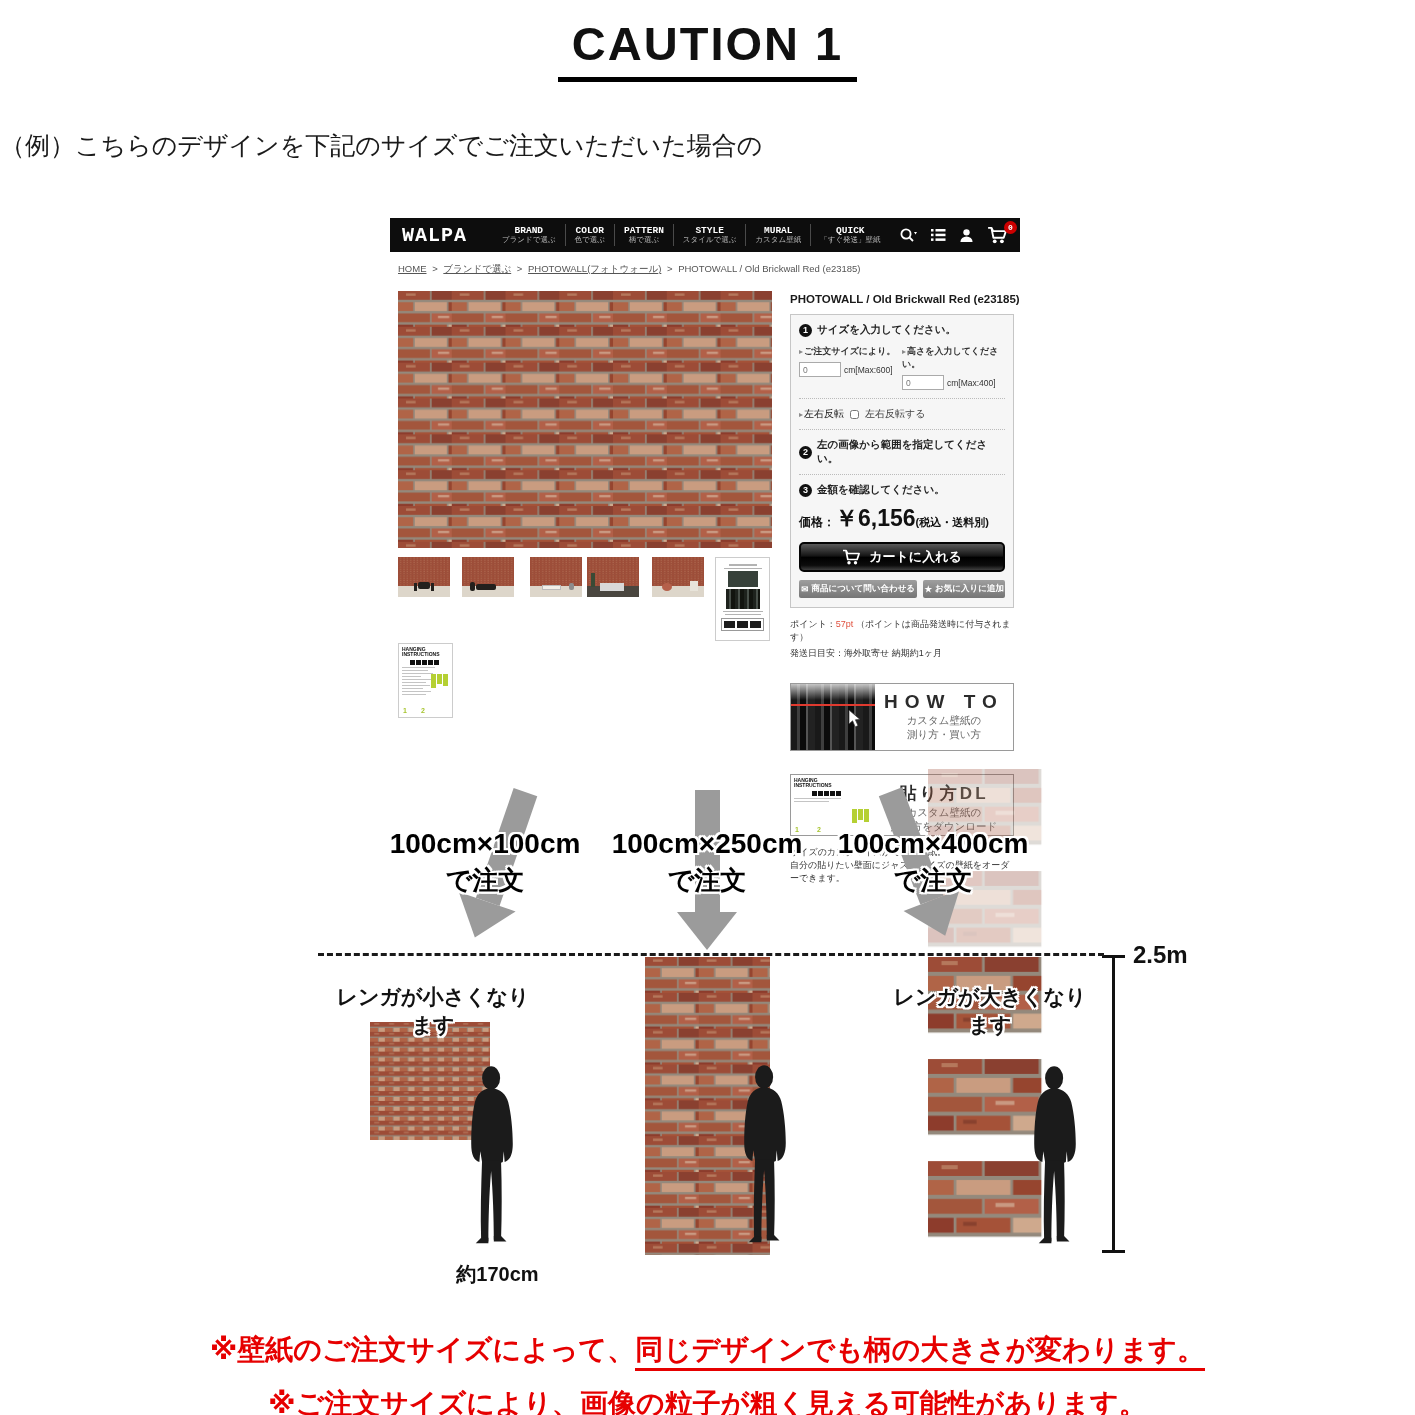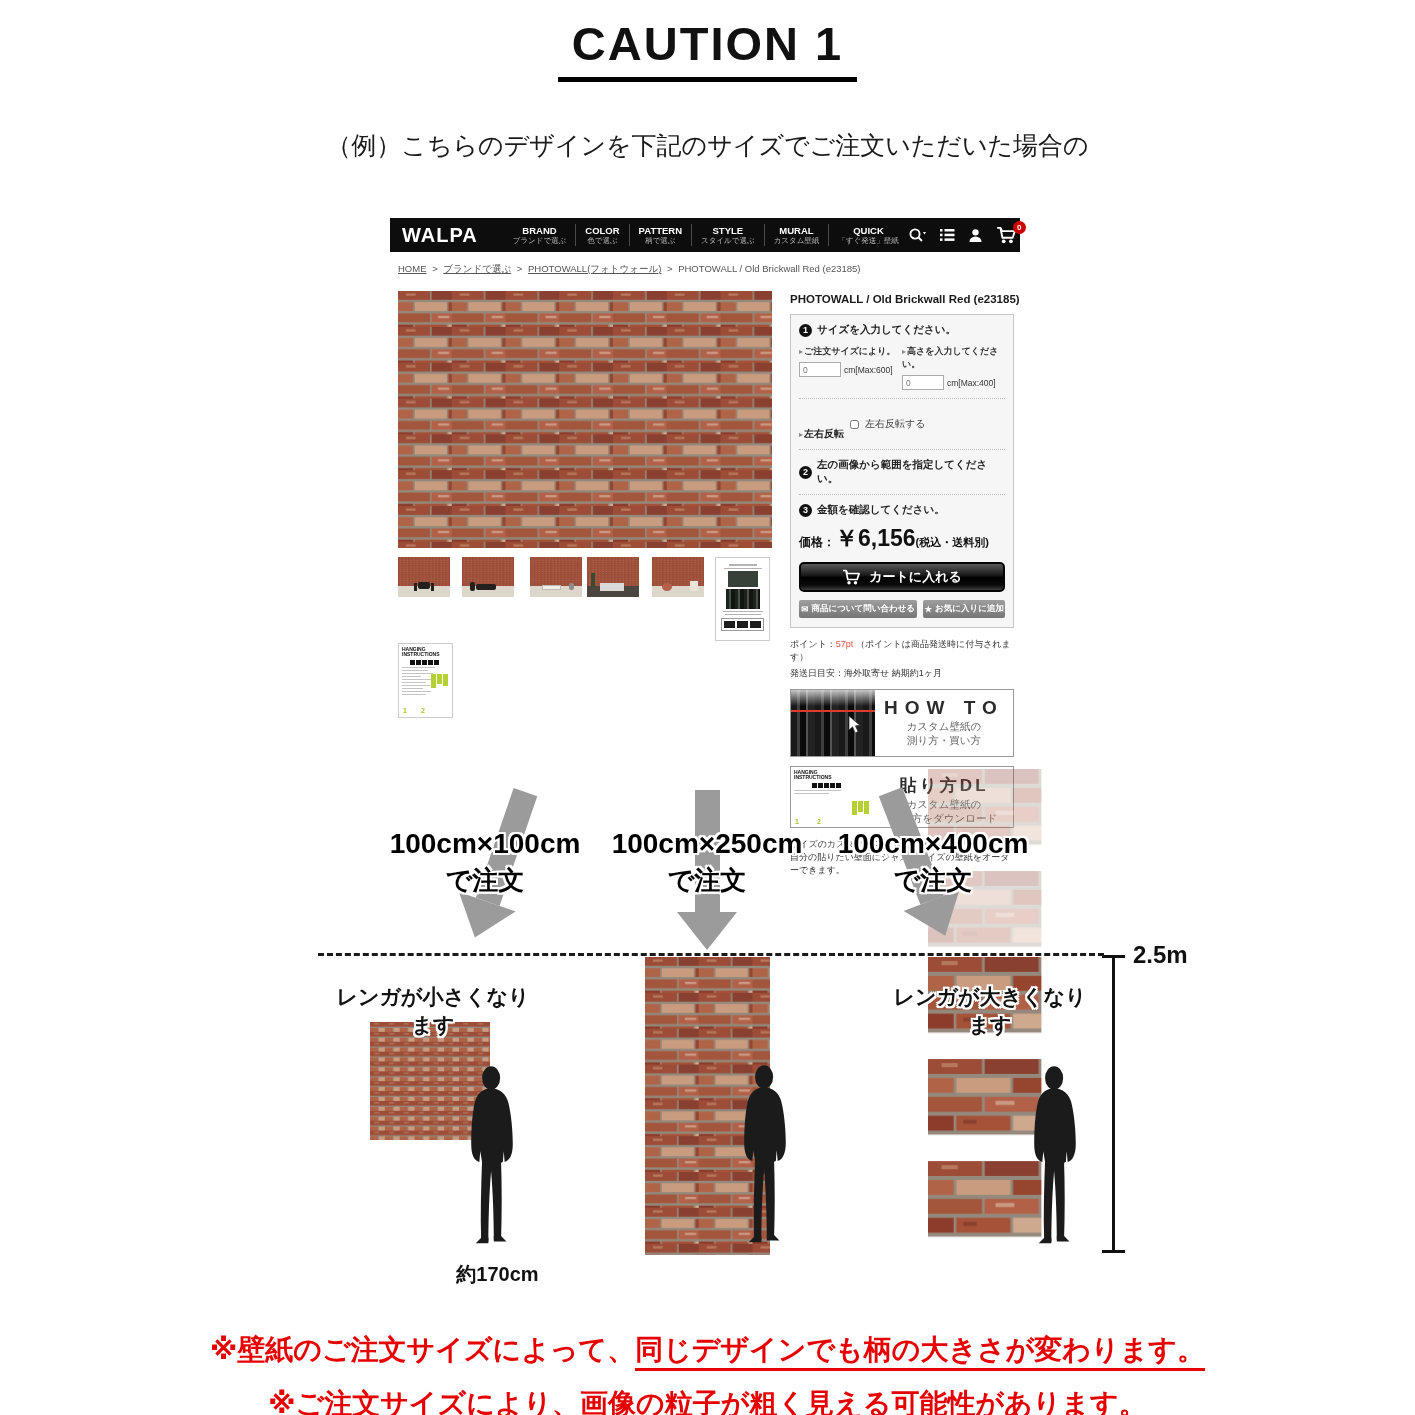--- a/index.html
+++ b/index.html
@@ -3,25 +3,25 @@
 <meta charset="utf-8">
 <style>
   * { margin:0; padding:0; box-sizing:border-box; }
   html,body { background:#fff; }
   body { font-family:"Liberation Sans","DejaVu Sans",sans-serif; color:#111; }
   .canvas { position:relative; width:1415px; height:1415px; margin:0 auto; background:#fff; overflow:hidden; }
 
   
   .title-wrap { position:absolute; top:16px; left:0; width:100%; text-align:center; }
   .title { display:inline-block; font-size:47px; font-weight:bold; letter-spacing:2px; border-bottom:5px solid #000; padding:0 14px 6px; }
-  .subtitle { position:absolute; top:126px; left:0; width:100%; text-align:center; font-size:25px; line-height:39px; color:#1a1a1a; }
+  .subtitle { position:absolute; top:126px; left:0; width:100%; text-align:left; font-size:25px; line-height:39px; color:#1a1a1a; }
 
   
   .shop { position:absolute; left:390px; top:218px; width:630px; height:548px; background:#fff; }
-  .shop-header { position:absolute; left:0; top:0; width:630px; height:34px; background:#0d0d0d; display:flex; align-items:center; }
+  .shop-header { position:absolute; left:0; top:0; width:630px; height:34px; background:#0d0d0d; display:flex; align-items:center;font-family:Liberation Mono, monospace; }
   .logo { color:#fff; font-size:20px; font-weight:bold; letter-spacing:1px; margin-left:12px; margin-right:26px; }
   .nav { display:flex; align-items:center; height:100%; }
   .nav-item { padding:0 9px; text-align:center; cursor:pointer; }
   .nav-en { color:#fff; font-size:9.5px; font-weight:bold; line-height:11px; }
   .nav-jp { color:#bbb; font-size:7.5px; line-height:9px; white-space:nowrap; }
   .nav-div { width:1px; height:22px; background:#4a4a4a; }
   .hicons { display:flex; align-items:center; gap:13px; margin-left:auto; margin-right:12px; }
   .hicon { position:relative; display:flex; align-items:center; cursor:pointer; }
   .badge { position:absolute; right:-9px; top:-5px; width:13px; height:13px; background:#cc0000; border-radius:50%; color:#fff; font-size:8px; font-weight:bold; display:flex; align-items:center; justify-content:center; }
 
@@ -61,38 +61,38 @@
   .step-txt { font-size:10.5px; font-weight:bold; color:#222; }
   .dims { display:flex; margin-top:8px; }
   .dim { width:50%; }
   .dim-label { font-size:9px; font-weight:bold; color:#333; }
   .tri { color:#888; font-size:8px; margin-right:1px; }
   .dim-input-row { display:flex; align-items:center; gap:3px; margin-top:4px; }
   .dim-input { width:42px; height:15px; border:1px solid #aaa; background:#fff; font-size:8.5px; color:#777; padding-left:3px; }
   .dim-unit { font-size:8.5px; color:#333; }
   .dotline { border-top:1px dotted #bbb; margin:8px 0; }
   .flip-row { display:flex; align-items:center; gap:6px; }
-  .flip-label { font-size:10px; font-weight:bold; color:#222;margin-top:20px; }
+  .flip-label { font-size:10px; font-weight:normal; color:#222; }
   .flip-check { width:9px; height:9px; }
   .flip-txt { font-size:10px; color:#444; }
   .price-row { margin-top:6px; white-space:nowrap; }
   .price-label { font-size:12px; font-weight:bold; }
   .price { font-size:23px; font-weight:bold; letter-spacing:0; }
   .price-note { font-size:11px; font-weight:bold; }
   .cart-btn { margin-top:8px; width:100%; height:30px; border:2px solid #050505; border-radius:5px;
     background:linear-gradient(180deg,#5a5a5a 0%,#161616 45%,#000 52%,#0c0c0c 82%,#3f3f3f 100%);
     color:#fff; font-size:13px; font-weight:bold; display:flex; align-items:center; justify-content:center; gap:8px; cursor:pointer; }
   .mini-btns { display:flex; gap:6px; margin-top:8px; }
   .mini-btn { height:18px; border:none; border-radius:2px; background:linear-gradient(180deg,#9e9e9e,#757575); color:#fff; font-size:8.5px; font-weight:bold; display:flex; align-items:center; justify-content:center; gap:3px; cursor:pointer; }
   .mini-btn.inq { flex:1.45; }
   .mini-btn.fav { flex:1; }
   .points { margin-top:10px; font-size:9px; color:#333; }
   .points .pt { color:#e0503e; }
   .ship { margin-top:3px; font-size:9px; color:#333; }
-  .banner { margin-top:9px; border:1px solid #9a9a9a; background:#fff; display:flex; cursor:pointer; }
+  .banner { margin-top:23px; border:1px solid #9a9a9a; background:#fff; display:flex; cursor:pointer; }
   .banner-thumb { position:relative; flex:0 0 84px; }
   .forest { width:100%; height:100%; background:repeating-linear-gradient(90deg,#191919 0 6px,#3e3e3e 6px 9px,#0b0b0b 9px 15px,#555 15px 17px,#222 17px 24px); position:relative; overflow:hidden; }
   .forest .sun { position:absolute; left:0; top:0; width:100%; height:16px; background:linear-gradient(180deg,rgba(255,255,255,.75),rgba(255,255,255,0)); }
   .forest .redline { position:absolute; left:0; top:20px; width:100%; height:2px; background:#e03a2f; }
   .banner-txt { flex:1; text-align:center; padding:7px 2px; }
   .banner-big { font-size:19px; font-weight:bold; letter-spacing:7px; color:#2b2b2b; }
   .banner-big.dl { letter-spacing:3px; font-size:17px; }
   .banner-line { font-size:10.5px; color:#666; line-height:14px; }
   .dlthumb { padding:3px; background:#fff; }
   .desc { margin-top:10px; font-size:9px; color:#333; line-height:13px; }

